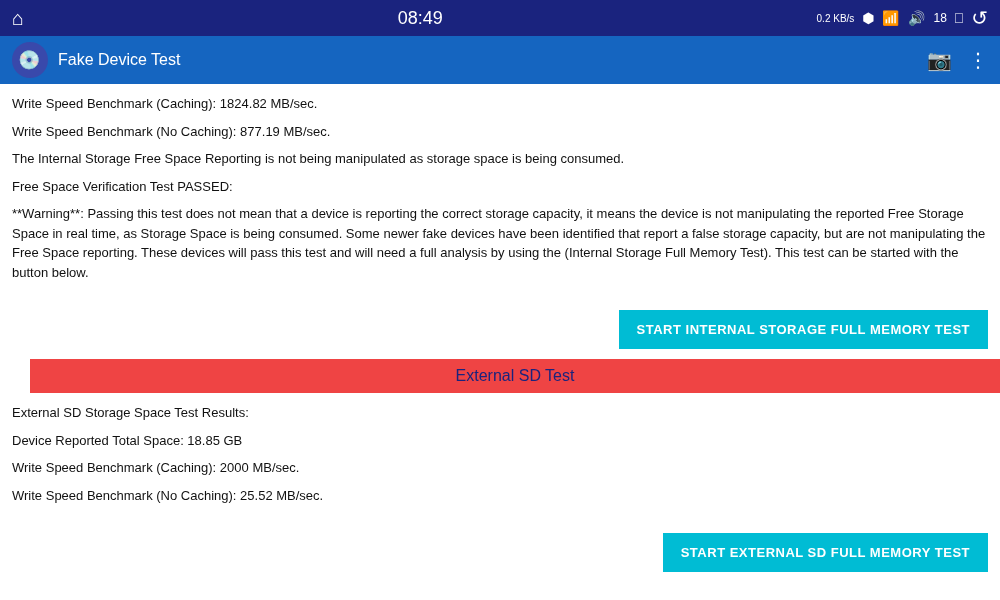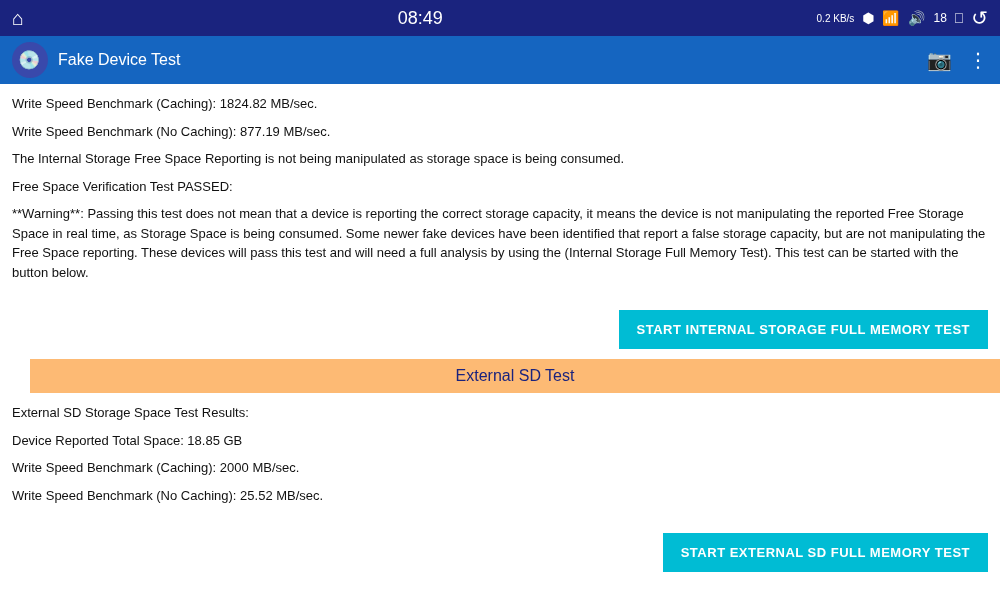--- a/index.html
+++ b/index.html
@@ -87,21 +87,21 @@
       padding: 12px 18px;
       font-size: 13px;
       font-weight: bold;
       letter-spacing: 0.5px;
       cursor: pointer;
       text-transform: uppercase;
       margin-left: 48px;
     }
 
     .section-header {
-      background: #fdba74;
+      background: #ef4444;
       color: #1a237e;
       text-align: center;
       padding: 8px 0;
       font-size: 16px;
       font-weight: 500;
       margin-left: 30px;
     }
   </style>
 </head>
 <body>

